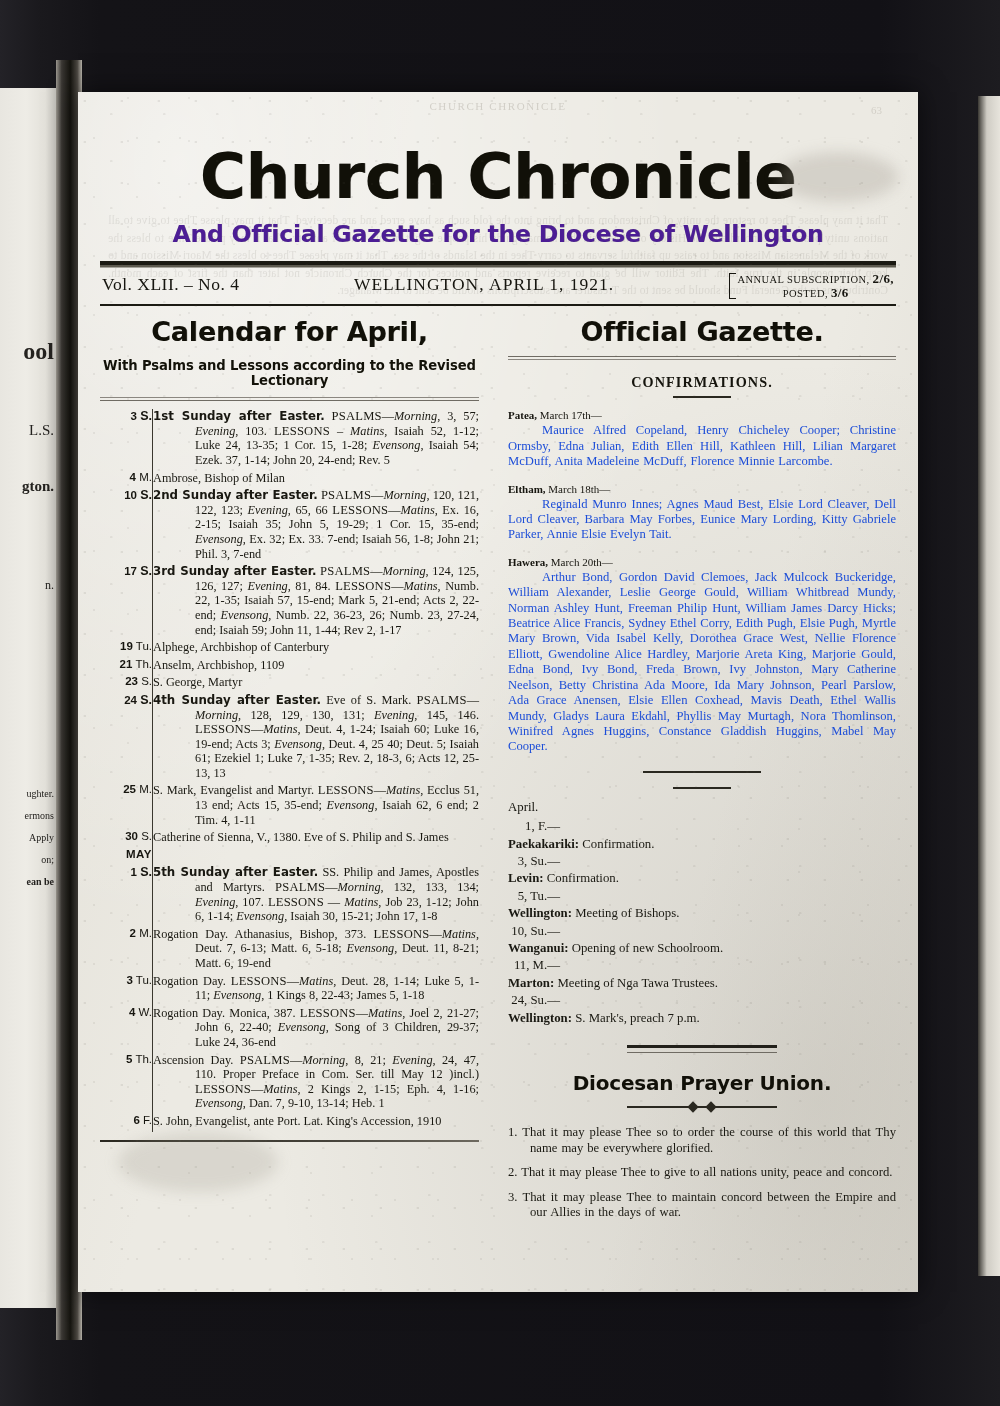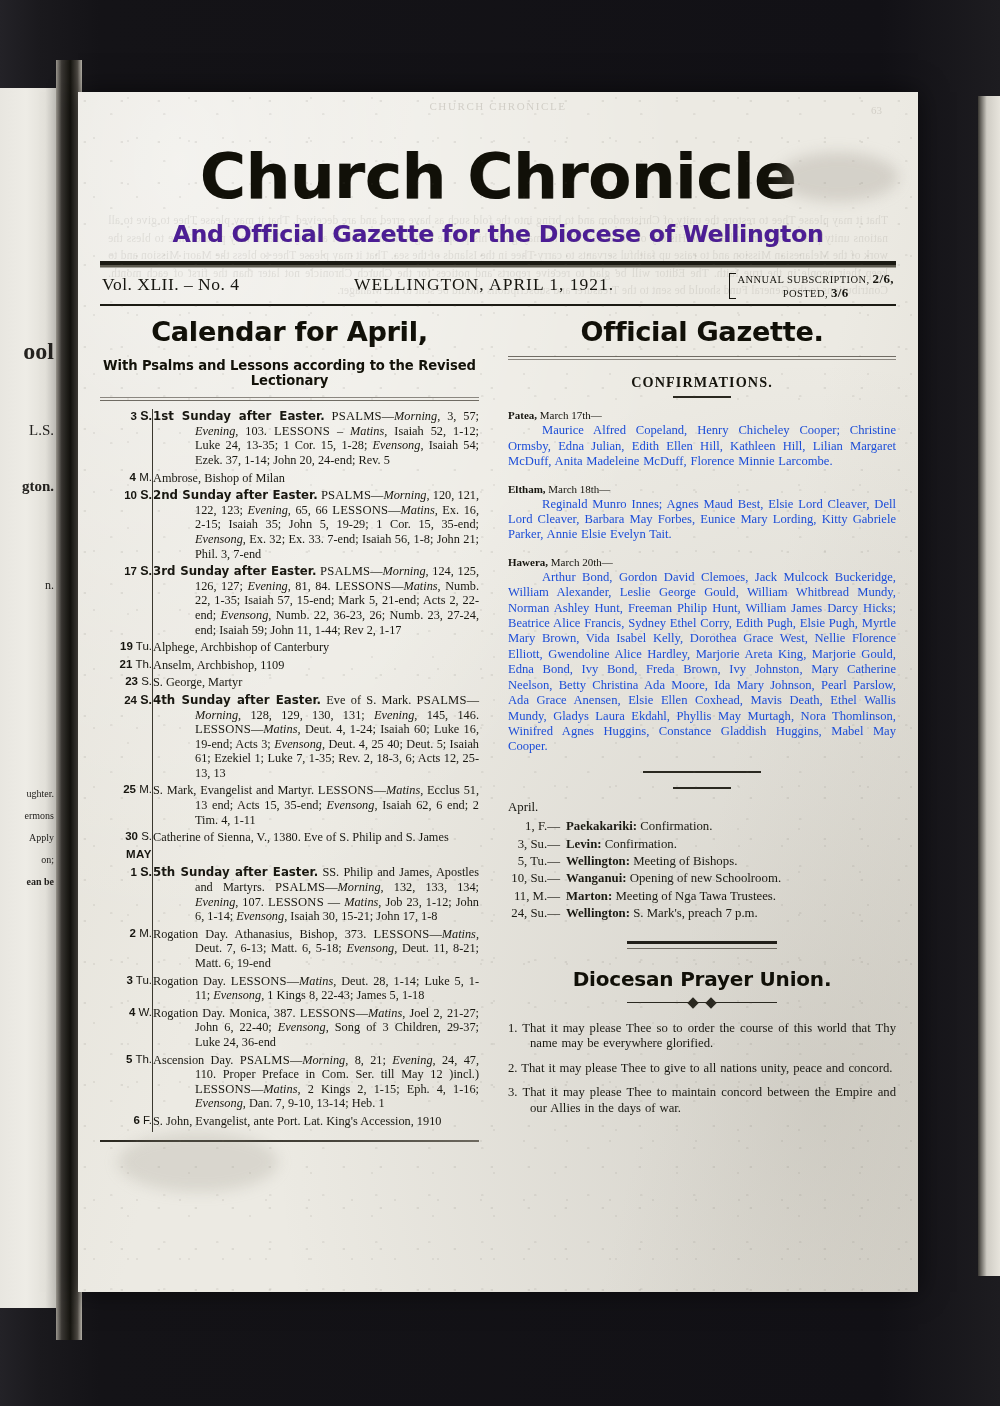--- a/index.html
+++ b/index.html
@@ -149,21 +149,21 @@
   .place b{font-weight:700;}
   .names{font-family:"Liberation Serif",serif;font-size:12.6px;line-height:15.4px;
     color:#1d4ed8;text-align:justify;text-indent:34px;margin:0 0 13px 0;
     word-spacing:.6px;}
 
   .mid-rule{width:118px;height:2.2px;background:#2a2820;margin:16px auto 14px auto;}
 
   .eng-month{font-family:"Liberation Serif",serif;font-size:12.8px;color:#16150f;margin-bottom:3px;}
   ul.eng{list-style:none;margin:0;padding:0;}
   ul.eng li{font-family:"Liberation Serif",serif;font-size:12.8px;line-height:17.4px;
-    color:#1a1912;display:flex;}
+    color:#1a1912;display:flex;flex-direction:column;}
   ul.eng li .d{width:52px;text-align:right;padding-right:6px;white-space:nowrap;flex:none;}
   ul.eng li .p{font-weight:700;}
 
   .orn-rule{width:150px;height:3px;background:#22201a;margin:18px auto 4px auto;}
   .orn-rule2{width:150px;height:1px;background:#6f6b63;margin:0 auto 18px auto;}
 
   .dpu-head{font-family:"DejaVu Sans",sans-serif;font-weight:700;text-align:center;
     font-size:20px;color:#111008;letter-spacing:-.2px;}
   .dpu-orn{width:150px;height:10px;margin:7px auto 13px auto;position:relative;}
   .dpu-orn .bar{position:absolute;left:0;right:0;top:4.2px;height:1.6px;background:#2a2820;}

